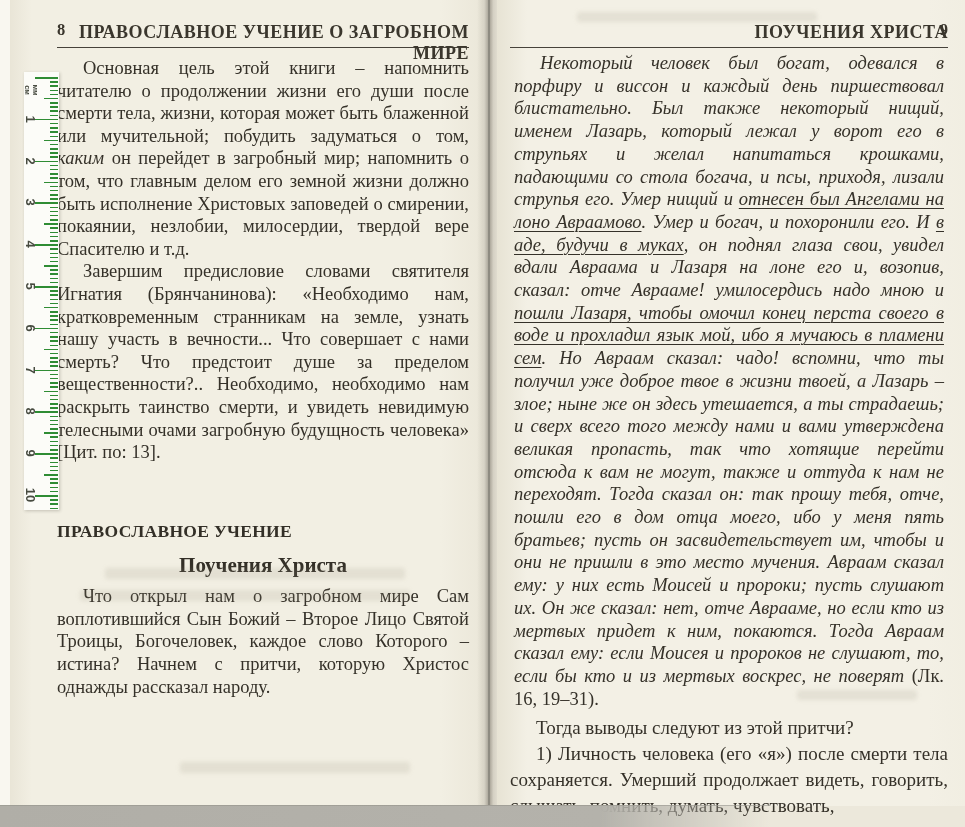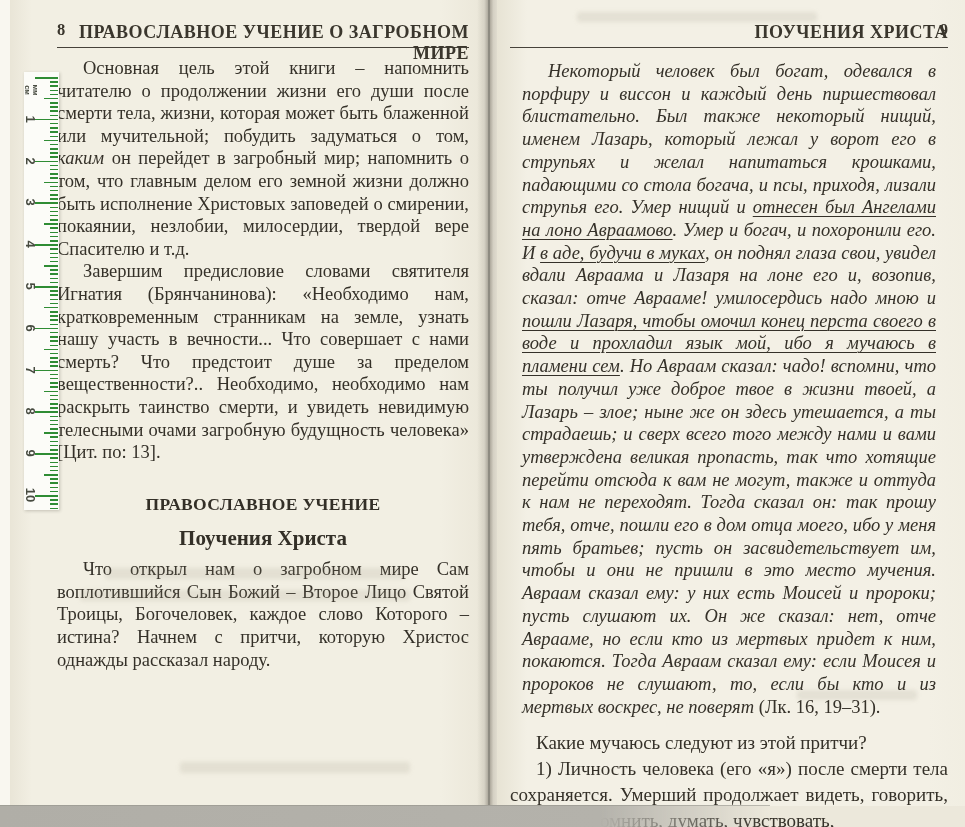--- a/index.html
+++ b/index.html
@@ -29,29 +29,29 @@
   .pn-left{left:0;}
   .pn-right{right:0;}
   .rule{height:0;border-bottom:1.6px solid #46423a;margin-top:3px;}
 
   
   .lp-inner{padding:0 14px 0 47px;}
   .lp-body{margin-top:9px;font-size:18.5px;line-height:22.6px;text-align:justify;}
   .lp-body p{margin:0;text-indent:26px;}
   .lp-body p.noindent{text-indent:0;}
   .seg-i{font-style:italic;}
-  .sec-title{margin:29px 0 0;text-align:center;font-size:17.5px;font-weight:bold;
+  .sec-title{margin:56px 0 0;text-align:left;font-size:17.5px;font-weight:bold;
     line-height:23px;letter-spacing:.3px;text-indent:0;color:#332f27;}
   .sub-title{margin:11px 0 9px;text-align:center;font-size:21px;font-weight:bold;
     text-indent:0;color:#332f27;}
 
   
   .rp-inner{padding:0 17px 0 13px;}
   .rp-body{margin-top:4px;}
-  .parable{margin:12px;font-style:italic;font-size:18.5px;line-height:22.7px;
+  .parable{margin:4px;font-style:italic;font-size:18.5px;line-height:22.7px;
     text-align:justify;text-indent:26px;}
   .seg-u{text-decoration:underline;text-underline-offset:2.5px;text-decoration-thickness:1.3px;}
   .seg-n{font-style:normal;}
   .rp-question{margin:5px 0 0;font-size:19px;line-height:26px;text-indent:26px;text-align:justify;}
   .rp-conclusion{margin:0;font-size:19px;line-height:26px;text-indent:26px;text-align:justify;}
 
   
   .ghost{position:absolute;background:rgba(148,142,124,.16);filter:blur(2px);border-radius:3px;pointer-events:none;}
 
   
@@ -106,21 +106,21 @@
   <div class="page page-right">
     <div class="rp-inner">
       <div class="running-header">
         <span class="pagenum pn-right">9</span>
         <span class="rh-title">ПОУЧЕНИЯ ХРИСТА</span>
       </div>
       <div class="rule"></div>
 
       <div class="rp-body">
         <p class="parable"><span>Некоторый человек был богат, одевался в порфиру и виссон и каждый день пиршествовал блистательно. Был также некоторый нищий, именем Лазарь, который лежал у ворот его в струпьях и желал напитаться крошками, падающими со стола богача, и псы, приходя, лизали струпья его. Умер нищий и </span><span class="seg-u">отнесен был Ангелами на лоно Авраамово</span><span>. Умер и богач, и похоронили его. И </span><span class="seg-u">в аде, будучи в муках</span><span>, он поднял глаза свои, увидел вдали Авраама и Лазаря на лоне его и, возопив, сказал: отче Аврааме! умилосердись надо мною и </span><span class="seg-u">пошли Лазаря, чтобы омочил конец перста своего в воде и прохладил язык мой, ибо я мучаюсь в пламени сем</span><span>. Но Авраам сказал: чадо! вспомни, что ты получил уже доброе твое в жизни твоей, а Лазарь – злое; ныне же он здесь утешается, а ты страдаешь; и сверх всего того между нами и вами утверждена великая пропасть, так что хотящие перейти отсюда к вам не могут, также и оттуда к нам не переходят. Тогда сказал он: так прошу тебя, отче, пошли его в дом отца моего, ибо у меня пять братьев; пусть он засвидетельствует им, чтобы и они не пришли в это место мучения. Авраам сказал ему: у них есть Моисей и пророки; пусть слушают их. Он же сказал: нет, отче Аврааме, но если кто из мертвых придет к ним, покаются. Тогда Авраам сказал ему: если Моисея и пророков не слушают, то, если бы кто и из мертвых воскрес, не поверят </span><span class="seg-n">(Лк. 16, 19–31).</span></p>
-        <p class="rp-question">Какие мучаюсь следуют из этой притчи?</p>
+        <p class="rp-question">Тогда выводы следуют из этой притчи?</p>
         <p class="rp-conclusion">1) Личность человека (его «я») после смерти тела сохраняется. Умерший продолжает видеть, говорить, слышать, помнить, думать, чувствовать,</p>
       </div>
     </div>
     <div class="ghost" style="left:80px;top:12px;width:240px;height:10px;"></div>
     <div class="ghost" style="left:300px;top:690px;width:120px;height:10px;"></div>
   </div>
 
   <div class="ruler">
       <div class="rlabel">
         <div>мм</div>

